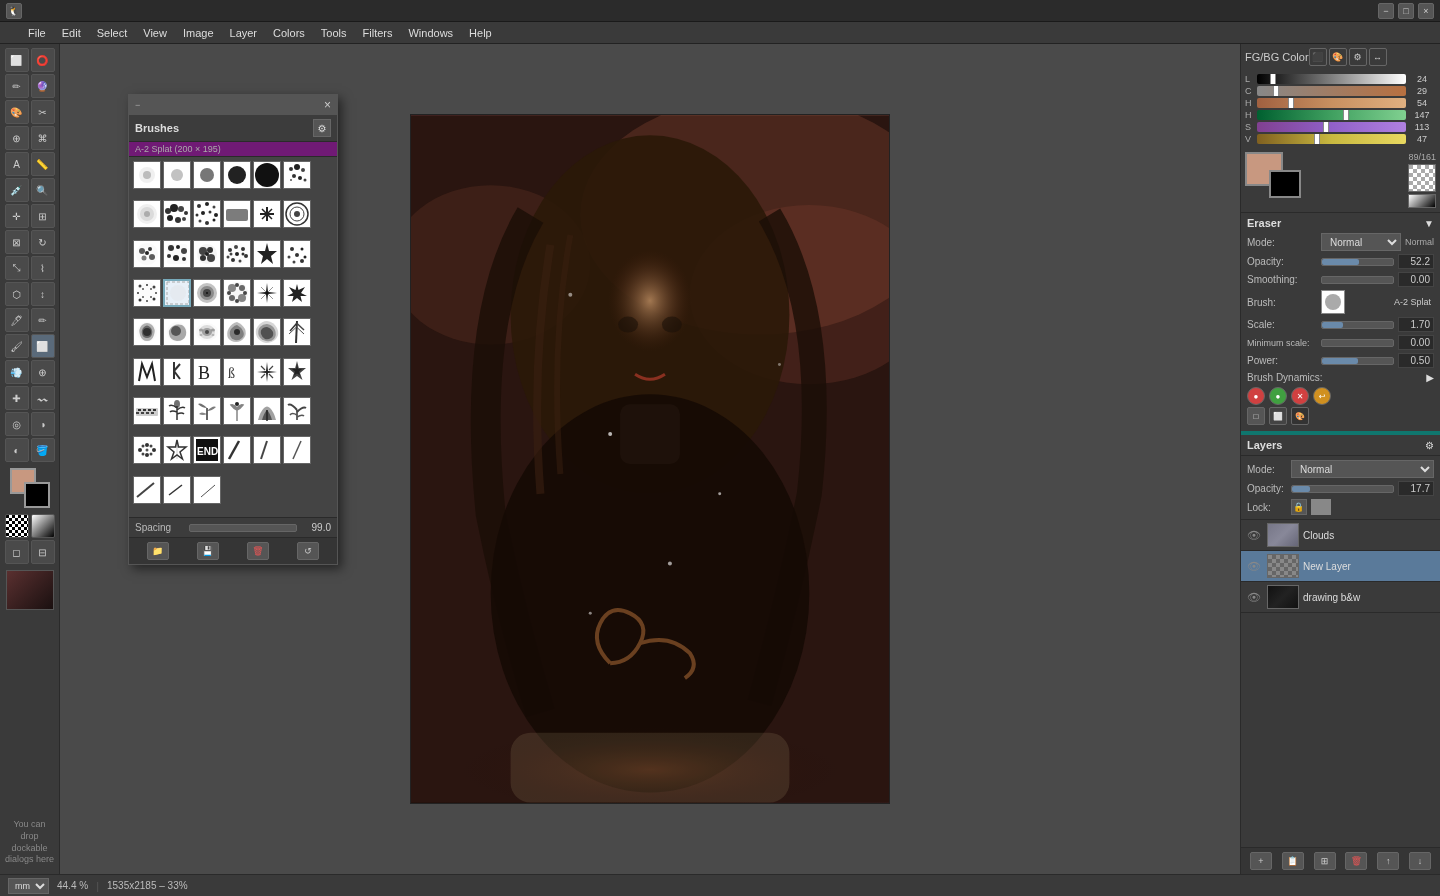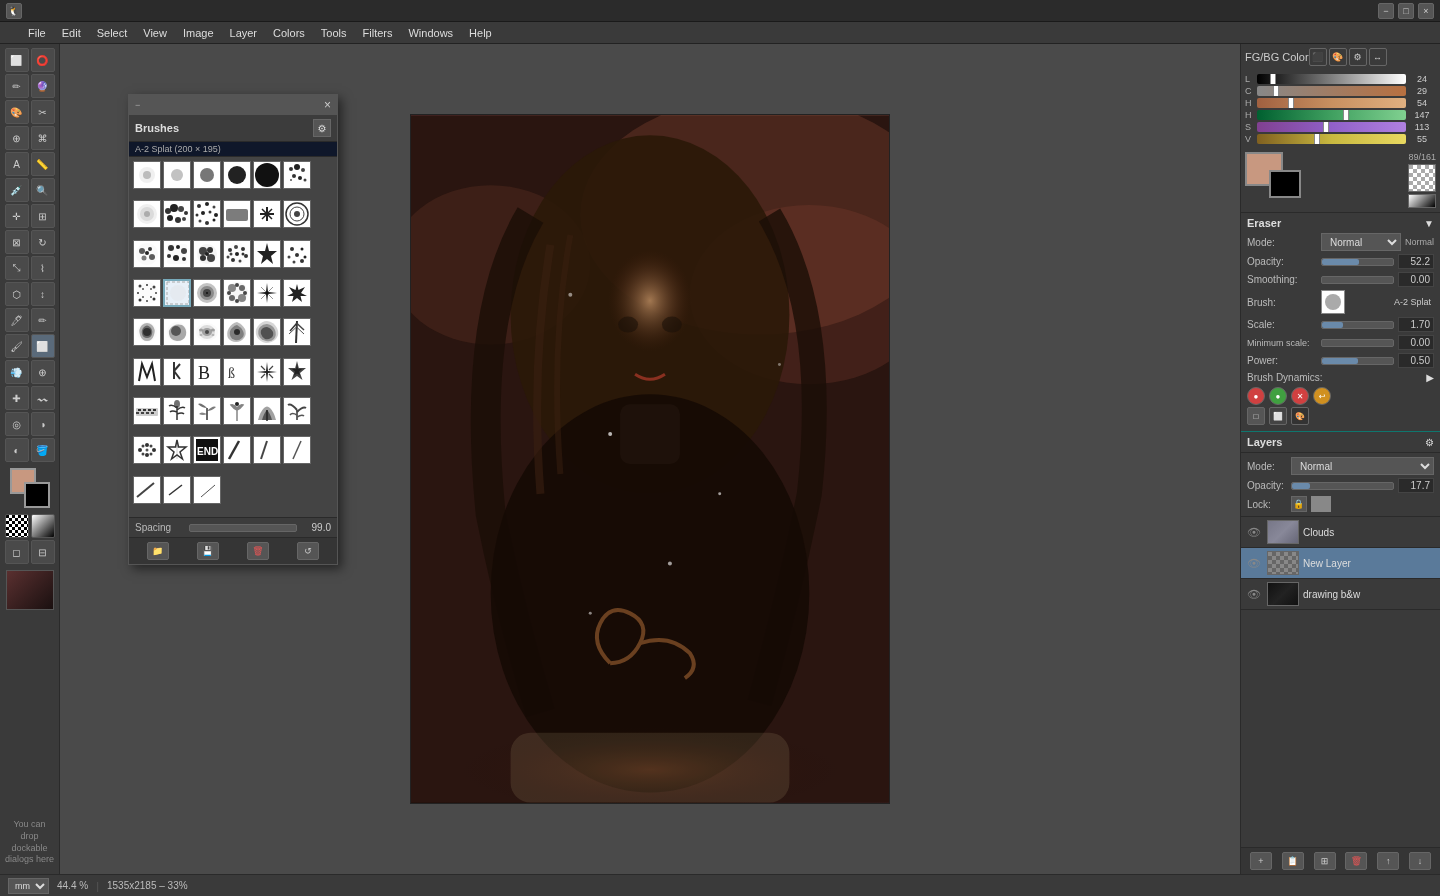--- a/index.html
+++ b/index.html
@@ -205,21 +205,21 @@
       margin-top: 4px;
       gap: 4px;
     }
     #fg-swatch { width: 40px; height: 36px; background: #c89880; border: 2px solid #888; }
     #bg-swatch { width: 36px; height: 32px; background: #000; border: 2px solid #888; margin-left: -20px; margin-top: 12px; }
     .swatch-value { font-size: 9px; color: #aaa; margin-left: auto; }
 
     
     #eraser-section {
       background: #3a3a3a;
-      border-bottom: 1px solid #0f766e;
+      border-bottom: 4px solid #0f766e;
       padding: 4px 6px;
     }
     #eraser-title {
       display: flex; align-items: center; justify-content: space-between;
       margin-bottom: 4px;
     }
     .section-label { font-size: 11px; font-weight: bold; color: #ddd; }
     .prop-row {
       display: flex; align-items: center;
       margin: 3px 0; gap: 4px;
@@ -586,21 +586,21 @@
     <div id="brushes-dialog">
       <div id="brushes-titlebar">
         <span style="font-size:9px;color:#aaa;">−</span>
         <span id="brushes-titlebar-text"></span>
         <span id="brushes-close">×</span>
       </div>
       <div id="brushes-header">
         <span id="brushes-label">Brushes</span>
         <span style="margin-left:auto;width:18px;height:18px;background:#555;border:1px solid #666;display:flex;align-items:center;justify-content:center;font-size:10px;cursor:pointer;">⚙</span>
       </div>
-      <div style="padding:2px 6px;font-size:9px;color:#aaa;background:#0f172a;border-bottom:1px solid #2a2a2a;">A-2 Splat (200 × 195)</div>
+      <div style="padding:2px 6px;font-size:9px;color:#aaa;background:#701a75;border-bottom:1px solid #2a2a2a;">A-2 Splat (200 × 195)</div>
       <div id="brushes-grid">
 
         <div class="brush-cell">
             <svg width="26" height="26">
               <circle cx="13" cy="13" r="8" fill="#ccc" opacity="0.3"></circle>
               <circle cx="13" cy="13" r="4" fill="#888" opacity="0.5"></circle>
             </svg>
           </div>
         <div class="brush-cell">
             <svg width="26" height="26">
@@ -1066,21 +1066,21 @@
             <div class="slider-thumb" style="left:44%;"></div>
           </div>
           <span class="slider-value">113</span>
         </div>
 
         <div class="slider-row">
           <span class="slider-label">V</span>
           <div class="slider-track" style="background:linear-gradient(to right, #806020, #c8b840, #e8d860);">
             <div class="slider-thumb" style="left:38%;"></div>
           </div>
-          <span class="slider-value">55</span>
+          <span class="slider-value">47</span>
         </div>
       </div>
 
       <div id="color-swatches">
         <div style="position:relative;width:56px;height:46px;">
           <div id="fg-swatch" style="position:absolute;top:0;left:0;width:38px;height:34px;background:#c89880;border:2px solid #888;"></div>
           <div id="bg-swatch" style="position:absolute;bottom:0;right:0;width:32px;height:28px;background:#000;border:2px solid #888;"></div>
         </div>
         <div style="display:flex;flex-direction:column;align-items:flex-end;margin-left:auto;">
           <span class="swatch-value">89/161</span>

